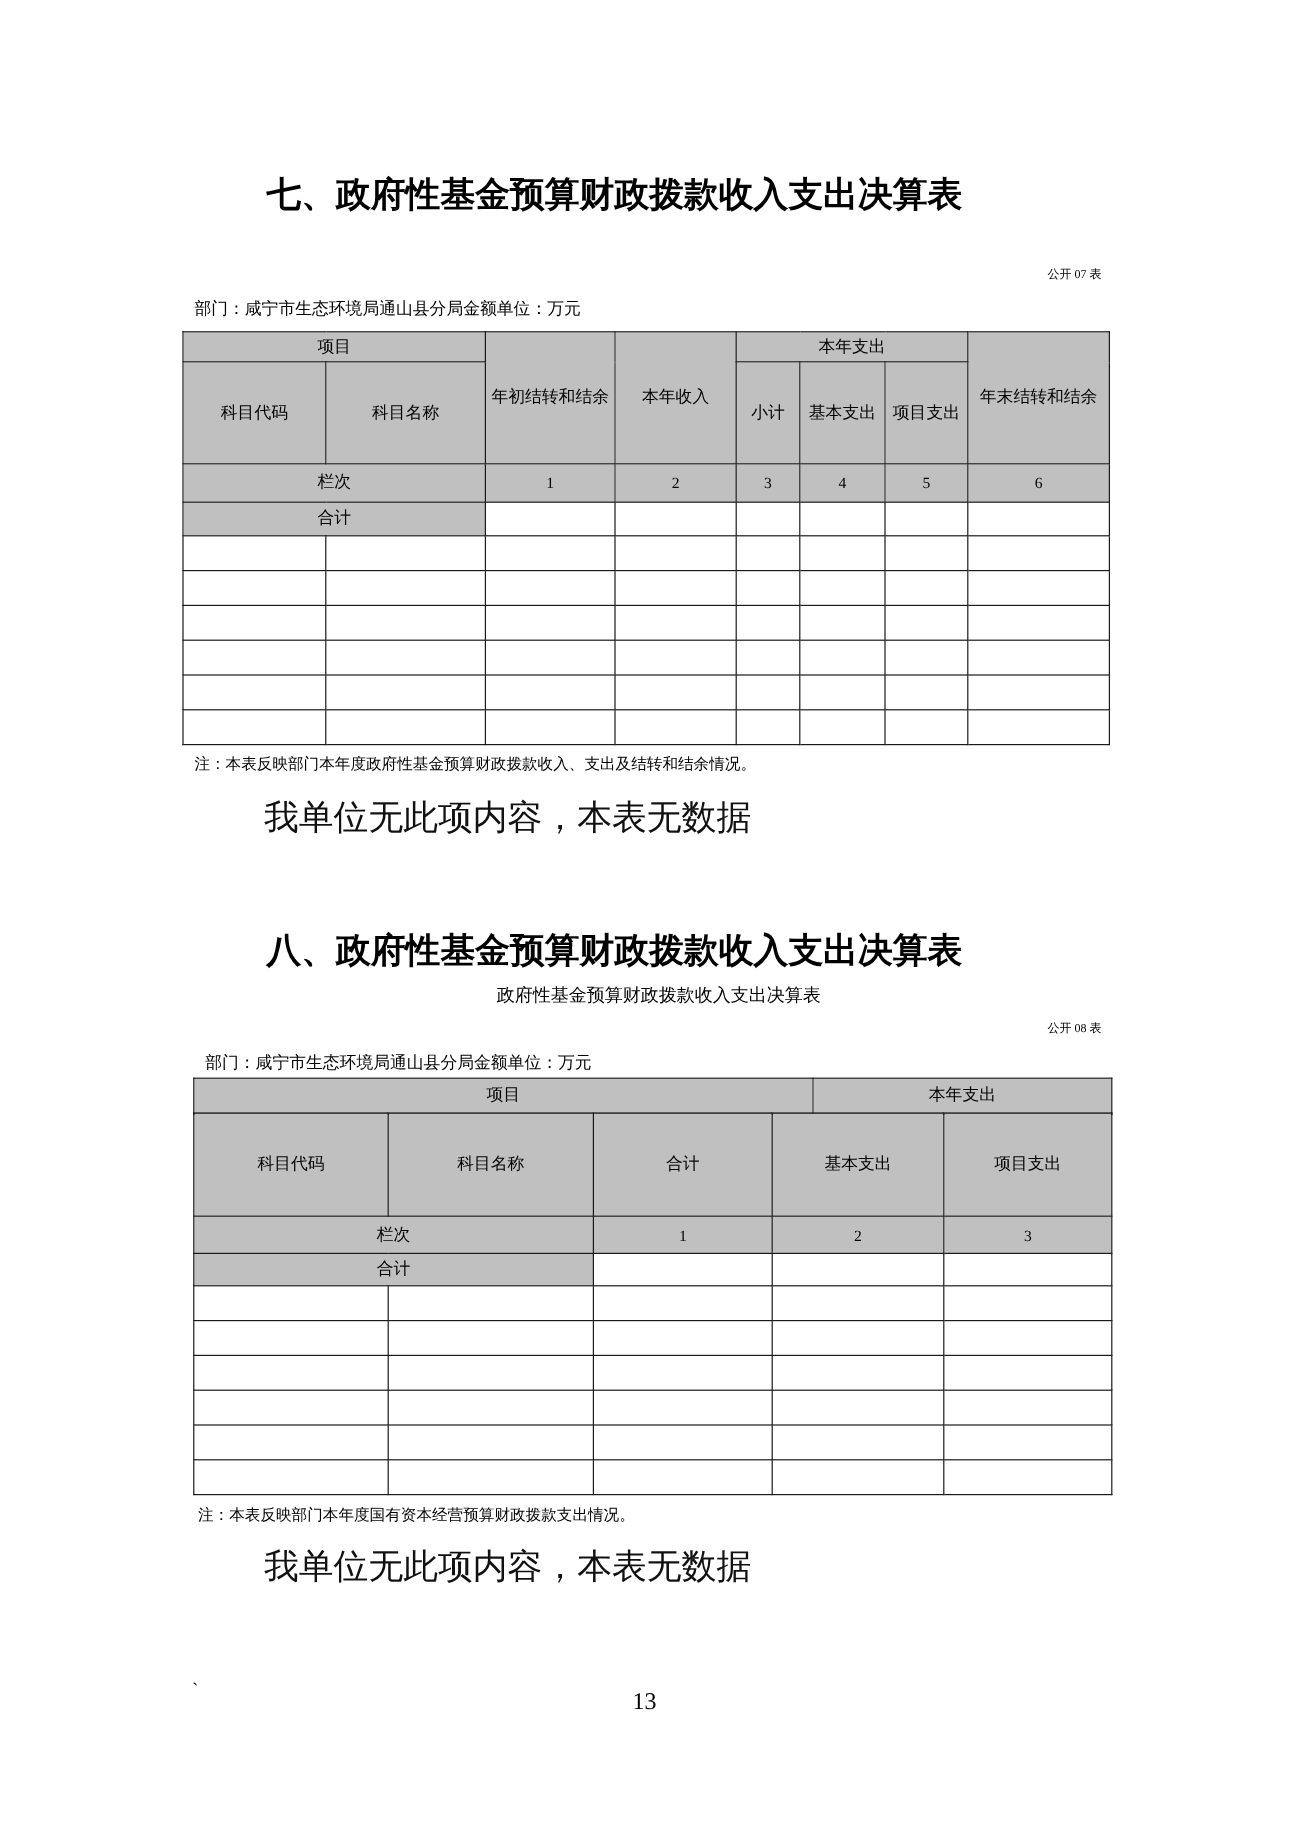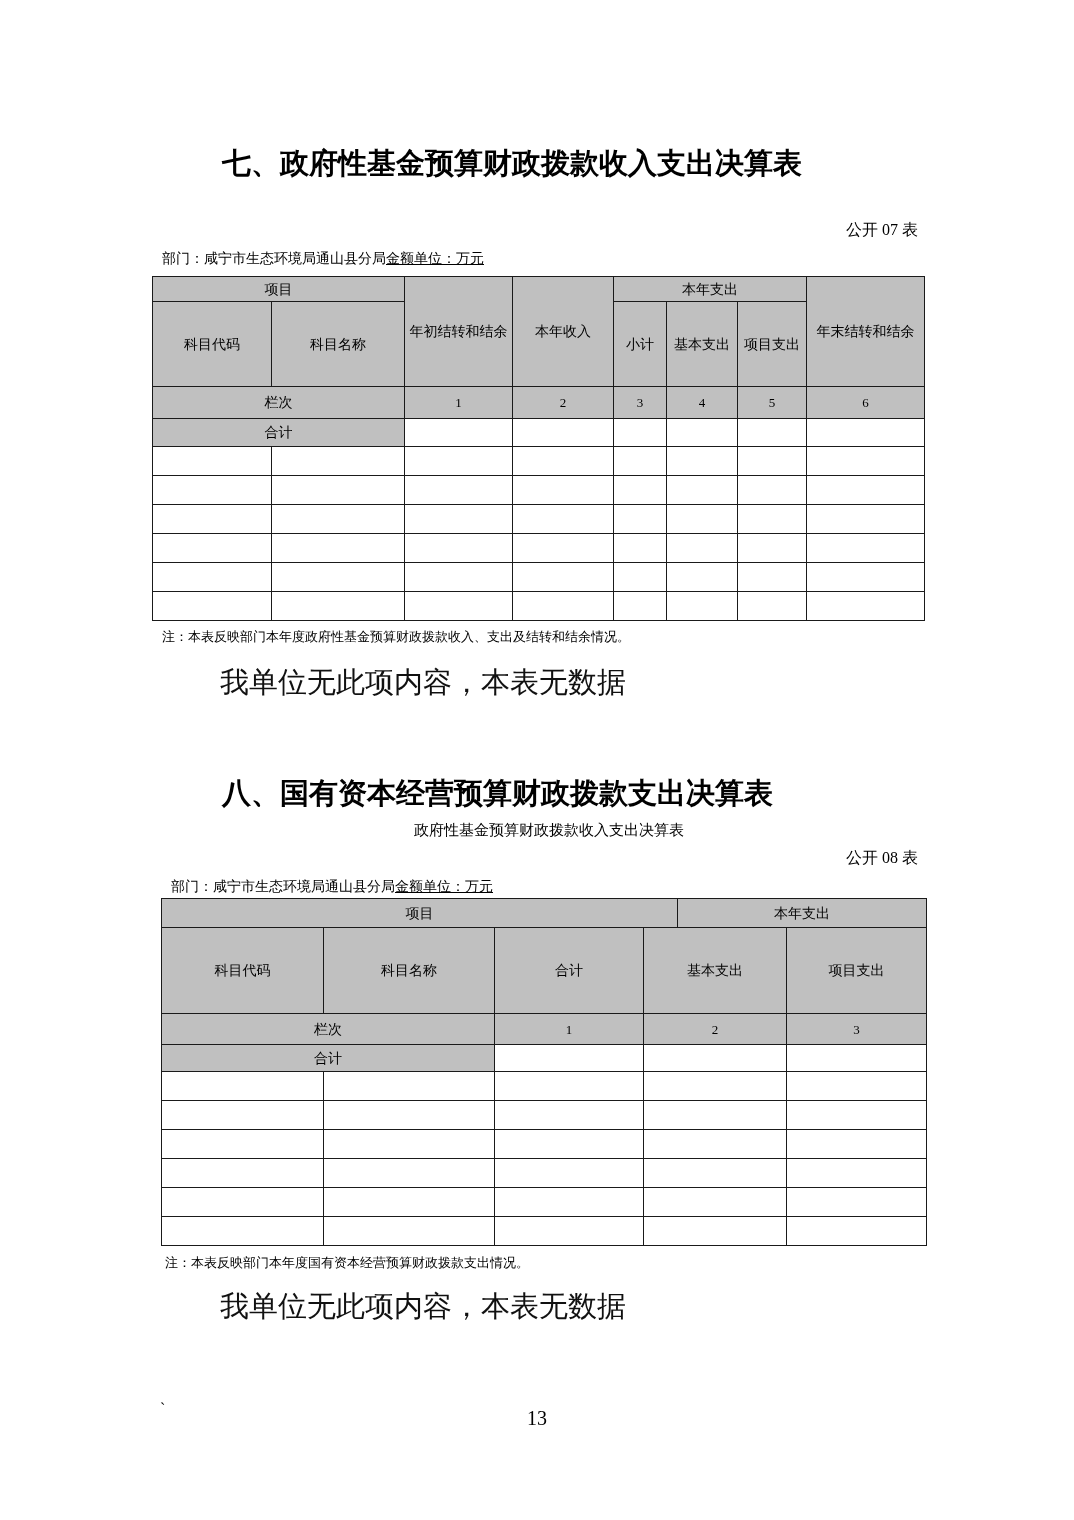--- a/index.html
+++ b/index.html
@@ -37,33 +37,33 @@
     font-size:15px;
     line-height:18px;
   }
   .sheet-label{
     position:absolute;
     left:152px;
     width:772px;
     box-sizing:border-box;
     padding-right:6px;
     text-align:right;
-    font-size:16px;
+    font-size:10px;
     line-height:17px;
   }
   .meta-row{
     position:absolute;
     display:flex;
     justify-content:flex-start;
     box-sizing:border-box;
     font-size:14px;
     line-height:17px;
   }
   .meta-row .dept{padding-left:10px;}
-  .meta-row .unit{padding-right:6px;text-decoration:underline;}
+  .meta-row .unit{padding-right:6px;}
   table.fin{
     position:absolute;
     border-collapse:collapse;
     table-layout:fixed;
   }
   table.fin td{
     border:1px solid var(--border-c);
     text-align:center;
     vertical-align:middle;
     padding:0;
@@ -217,21 +217,21 @@
           <td></td>
           <td></td>
           <td></td>
         </tr>
       </tbody>
   </table>
 
   <div class="note" style="left:162px;top:629px;">注：本表反映部门本年度政府性基金预算财政拨款收入、支出及结转和结余情况。</div>
   <div class="no-data" style="left:220px;top:664px;">我单位无此项内容，本表无数据</div>
 
-  <div class="sec-title" style="top:775px;">八、国有资本经营预算财政拨款支出决算表</div>
+  <div class="sec-title" style="top:775px;">八、政府性基金预算财政拨款收入支出决算表</div>
   <div class="sec-subtitle" style="top:821px;">政府性基金预算财政拨款收入支出决算表</div>
   <div class="sheet-label" style="top:849px;">公开 08 表</div>
   <div class="meta-row" style="left:161px;top:878px;width:765px;">
     <span class="dept">部门：咸宁市生态环境局通山县分局</span>
     <span class="unit">金额单位：万元</span>
   </div>
 
   <table class="fin" style="left:161px;top:898px;width:765px;">
     <colgroup>
         <col style="width:516px">

